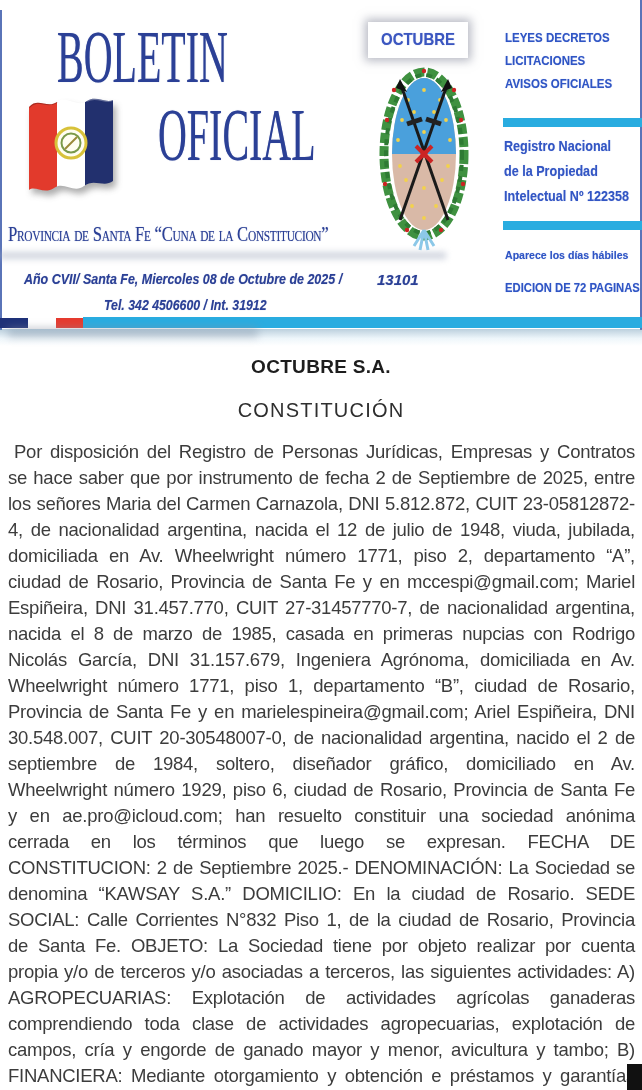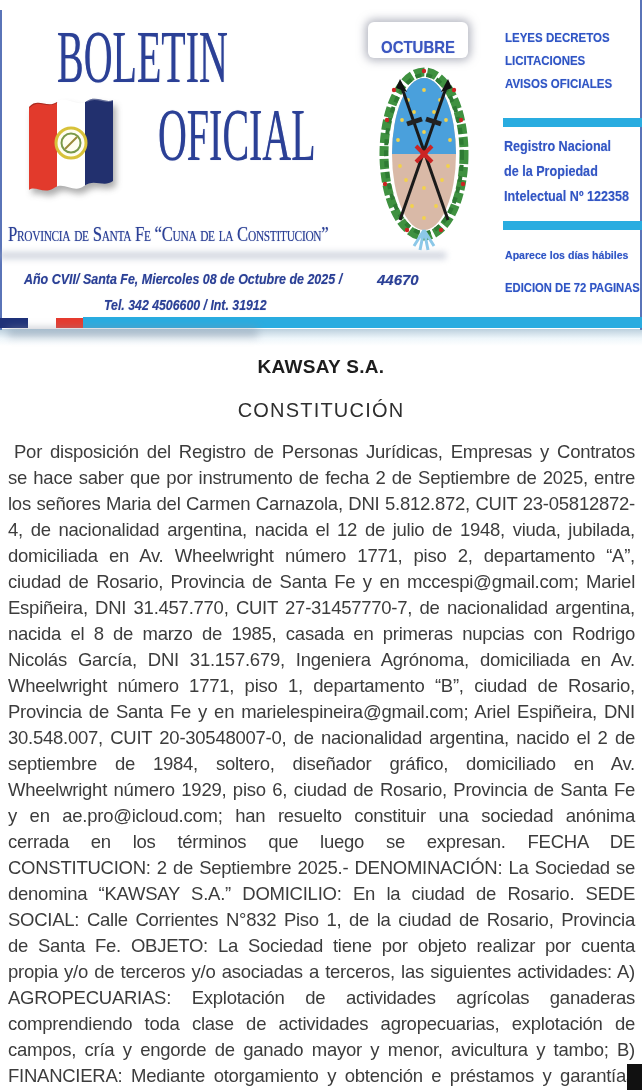--- a/index.html
+++ b/index.html
@@ -55,21 +55,21 @@
   .bb-cyan { position:absolute; left:83px; top:0; width:559px; height:11px; background:#29ace0; }
   .bar-shadow { position:absolute; top:329px; left:0; width:642px; height:17px;
     background:linear-gradient(to bottom, rgba(105,150,180,.45), rgba(160,205,230,.18) 55%, transparent); }
   .navy-smudge { position:absolute; top:328px; left:8px; width:250px; height:9px;
     background:#8b8fa0; filter:blur(4px); opacity:.5; }
 
   
   .month-box {
     position:absolute; left:368px; top:22px; width:100px; height:36px;
     background:#fff; box-shadow:0 0 9px 3px rgba(125,130,148,.55);
-    display:flex; align-items:flex-end; justify-content:center;border-radius:6px;
+    display:flex; align-items:center; justify-content:center;
   }
   .month-box span { color:#3b56c0; font-weight:bold; font-size:17px;
     transform:scaleX(0.88); white-space:nowrap; text-shadow:0 0 1px rgba(59,86,192,.5); }
   .coa-wrap { position:absolute; left:377px; top:60px; width:94px; height:196px; }
 
   
   .rc-text { position:absolute; white-space:nowrap; font-weight:bold;
     transform-origin:left top; text-shadow:0 0 1px rgba(47,85,197,.4); }
   .rc-cat { color:#2f55c5; font-size:12.5px; transform:scaleX(0.92); }
   .rc-cat.c0 { left:505px; top:31px; }
@@ -126,21 +126,21 @@
         <circle cx="45" cy="50" r="15" fill="#fffef2" stroke="#d8c23a" stroke-width="3"></circle>
         <circle cx="45" cy="50" r="9.5" fill="none" stroke="#7a9a4a" stroke-width="2"></circle>
         <path d="M39,56 L51,44" stroke="#9a8a3a" stroke-width="2"></path>
       </svg>
     </div>
 
     <div class="province">Provincia de Santa Fe “Cuna de la Constitucion”</div>
     <div class="blur-rule"></div>
 
     <div class="date-line">Año CVII/ Santa Fe, Miercoles 08 de Octubre de 2025 /</div>
-    <div class="issue-number">44670</div>
+    <div class="issue-number">13101</div>
     <div class="tel-line">Tel. 342 4506600 / Int. 31912</div>
 
     <div class="month-box">
       <span>OCTUBRE</span>
     </div>
 
     <div class="coa-wrap">
       <svg width="94" height="196" viewBox="0 0 94 196">
         <ellipse cx="47" cy="94" rx="40" ry="82" fill="none" stroke="#3f9140" stroke-width="9" stroke-dasharray="10 3"></ellipse>
         <ellipse cx="47" cy="94" rx="38" ry="79" fill="none" stroke="#2e7a33" stroke-width="4" stroke-dasharray="6 5"></ellipse>
@@ -207,19 +207,19 @@
     <div class="bottom-bar">
       <div class="bb-navy"></div>
       <div class="bb-red"></div>
       <div class="bb-cyan"></div>
     </div>
     <div class="navy-smudge"></div>
     <div class="bar-shadow"></div>
   </header>
 
   <main class="article">
-    <h1 class="art-title">KAWSAY S.A.</h1>
+    <h1 class="art-title">OCTUBRE S.A.</h1>
     <h2 class="art-section">CONSTITUCIÓN</h2>
     <p class="art-body" lang="es">Por disposición del Registro de Personas Jurídicas, Empresas y Contratos se hace saber que por instrumento de fecha 2 de Septiembre de 2025, entre los señores Maria del Carmen Carnazola, DNI 5.812.872, CUIT 23-05812872-4, de nacionalidad argentina, nacida el 12 de julio de 1948, viuda, jubilada, domiciliada en Av. Wheelwright número 1771, piso 2, departamento “A”, ciudad de Rosario, Provincia de Santa Fe y en mccespi@gmail.com; Mariel Espiñeira, DNI 31.457.770, CUIT 27-31457770-7, de nacionalidad argentina, nacida el 8 de marzo de 1985, casada en primeras nupcias con Rodrigo Nicolás García, DNI 31.157.679, Ingeniera Agrónoma, domiciliada en Av. Wheelwright número 1771, piso 1, departamento “B”, ciudad de Rosario, Provincia de Santa Fe y en marielespineira@gmail.com; Ariel Espiñeira, DNI 30.548.007, CUIT 20-30548007-0, de nacionalidad argentina, nacido el 2 de septiembre de 1984, soltero, diseñador gráfico, domiciliado en Av. Wheelwright número 1929, piso 6, ciudad de Rosario, Provincia de Santa Fe y en ae.pro@icloud.com; han resuelto constituir una sociedad anónima cerrada en los términos que luego se expresan. FECHA DE CONSTITUCION: 2 de Septiembre 2025.- DENOMINACIÓN: La Sociedad se denomina “KAWSAY S.A.” DOMICILIO: En la ciudad de Rosario. SEDE SOCIAL: Calle Corrientes N°832 Piso 1, de la ciudad de Rosario, Provincia de Santa Fe. OBJETO: La Sociedad tiene por objeto realizar por cuenta propia y/o de terceros y/o asociadas a terceros, las siguientes actividades: A) AGROPECUARIAS: Explotación de actividades agrícolas ganaderas comprendiendo toda clase de actividades agropecuarias, explotación de campos, cría y engorde de ganado mayor y menor, avicultura y tambo; B) FINANCIERA: Mediante otorgamiento y obtención e préstamos y garantías personales y reales, incluyendo fianzas y avales, de o a favor de terceros, ya sean gratuitas u onerosas, y respecto de obligaciones propias o de terceros, con exclusión de las previstas en la Ley 21.526 de entidades Financieras u otras por las que se requiera el concurso del ahorro público; C) INDUSTRIALES: Elaboración de alimento balanceado destinado a la alimentación animal; D) COMERCIAL: Comercialización, de todos sus productos como también la exportación e importación de los mismos; E) INMOBILIARIA: Compraventa, permuta,</p>
   </main>
 
   <div class="corner-block"></div>
 </div>
 
 </body></html>

